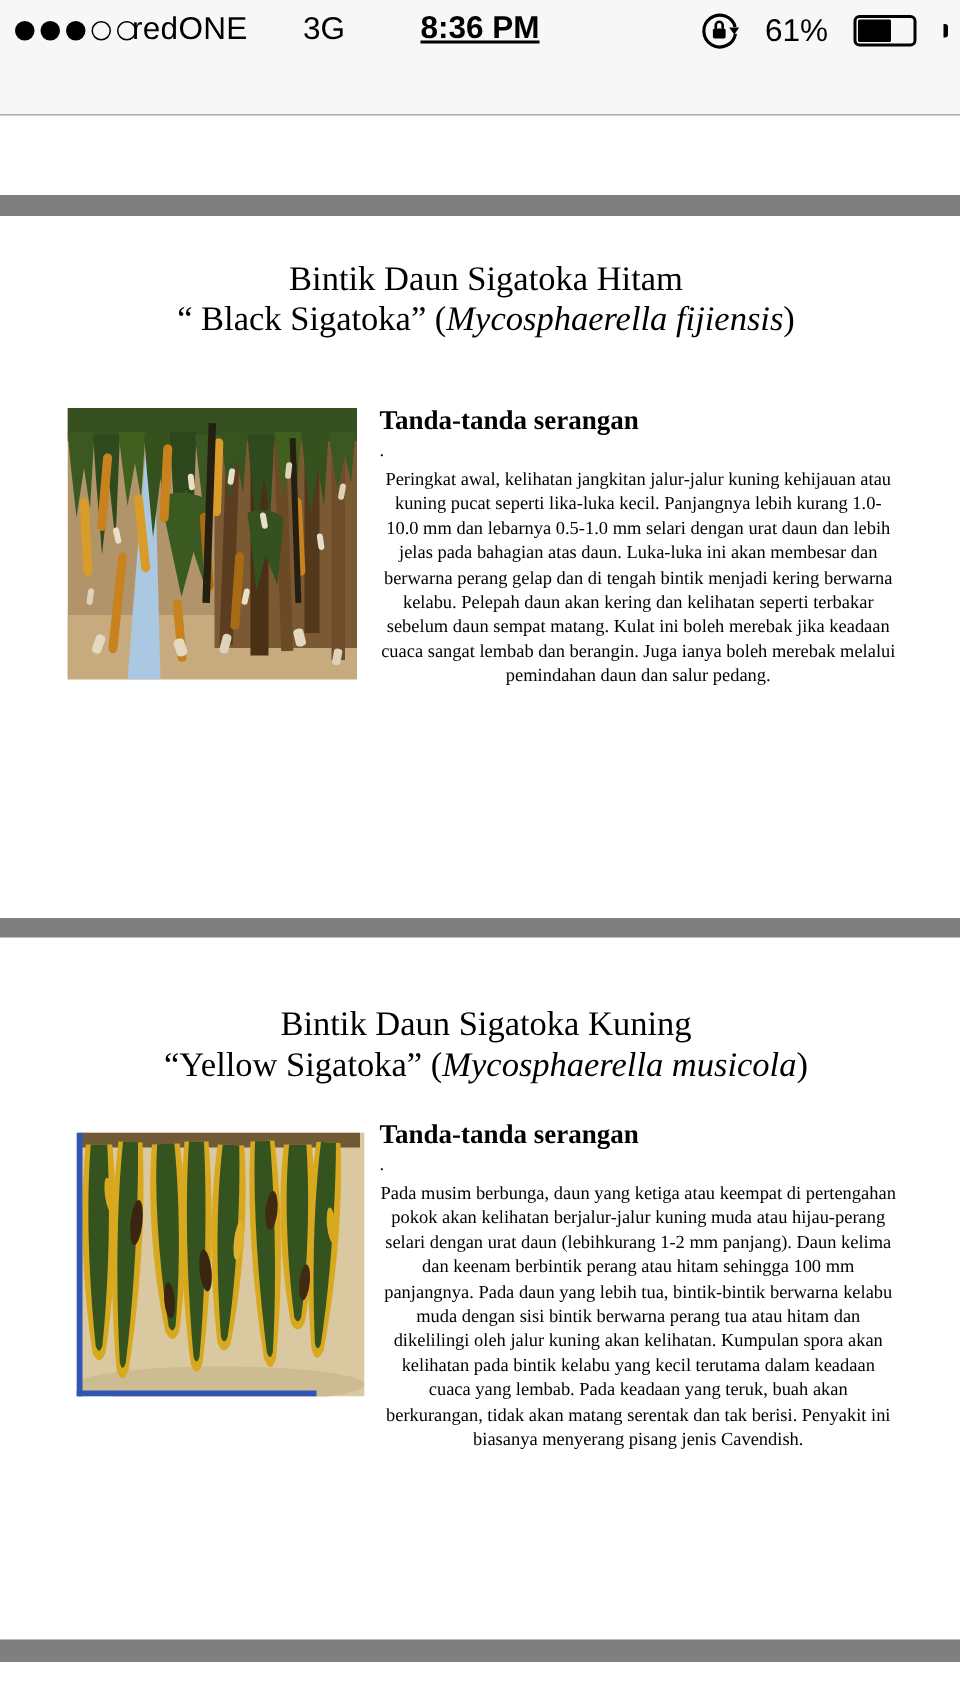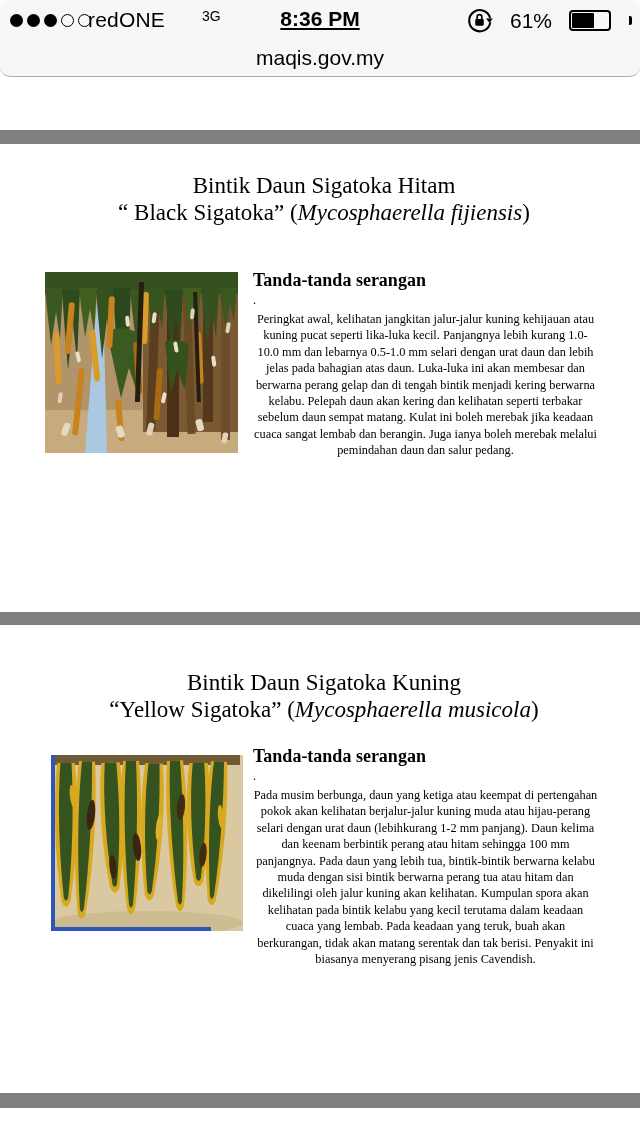--- a/index.html
+++ b/index.html
@@ -2,28 +2,28 @@
 <html><head>
 <meta charset="utf-8">
 <style>
   html,body{margin:0;padding:0;background:#ffffff;}
   #screen{position:relative;width:640px;height:1136px;background:#ffffff;overflow:hidden;
           font-family:"Liberation Serif", serif;color:#000;}
 
   
   .top-chrome{position:absolute;top:0;left:0;width:640px;height:77px;background:#f7f7f7;
               border-bottom:1px solid #a9a9a9;box-sizing:border-box;
-              font-family:"Liberation Sans", sans-serif;border-radius:10px;}
+              font-family:"Liberation Sans", sans-serif;}
   .status-row{position:absolute;top:0;left:0;right:0;height:40px;}
   .signal{position:absolute;left:10px;top:14px;display:flex;gap:4px;}
   .dot{width:13px;height:13px;border-radius:50%;box-sizing:border-box;}
   .dot.filled{background:#000;}
   .dot.empty{border:1.5px solid #000;}
   .carrier{position:absolute;left:88px;top:8px;font-size:21px;letter-spacing:.2px;}
-  .network{position:absolute;left:202px;top:8px;font-size:14px;}
+  .network{position:absolute;left:202px;top:8px;font-size:21px;}
   .clock{position:absolute;left:50%;transform:translateX(-50%);top:7px;font-size:21px;font-weight:600;text-decoration:underline;}
   .right-cluster{position:absolute;right:8px;top:7px;display:flex;align-items:center;gap:17px;}
   .pct{font-size:21px;}
   .battery{position:relative;width:42px;height:21px;border:2px solid #000;border-radius:4px;box-sizing:border-box;}
   .battery-fill{position:absolute;left:1px;top:1px;bottom:1px;width:22px;background:#000;border-radius:1px;}
   .battery-cap{width:3px;height:9px;background:#000;border-radius:0 2px 2px 0;margin-left:1px;}
   .url-row{position:absolute;top:40px;left:0;right:0;height:37px;text-align:center;}
   .url-text{display:inline-block;margin-top:6px;font-size:21px;color:#000;}
 
   
@@ -72,23 +72,20 @@
             <path d="M11.6 12.6 v-2.4 a2.4 2.4 0 0 1 4.8 0 v2.4" fill="none" stroke="#000" stroke-width="1.8"></path>
             <rect x="9.6" y="12.4" width="8.8" height="7" rx="1.2" fill="#000"></rect>
           </svg>
         </span>
         <span class="pct">61%</span>
         <span class="battery">
             <span class="battery-fill"></span>
           </span>
         <span class="battery-cap"></span>
       </div>
-    </div>
-    <div class="url-row">
-      <span class="url-text">maqis.gov.my</span>
     </div>
   </div>
 
   <div class="divider" id="divider-1"></div>
   <div class="divider" id="divider-2"></div>
   <div class="divider" id="divider-3"></div>
 
   <h1 class="section-title" id="title-1">
     <span>Bintik Daun Sigatoka Hitam</span><br>
     <span>“ Black Sigatoka” (</span><i>Mycosphaerella fijiensis</i><span>)</span>

